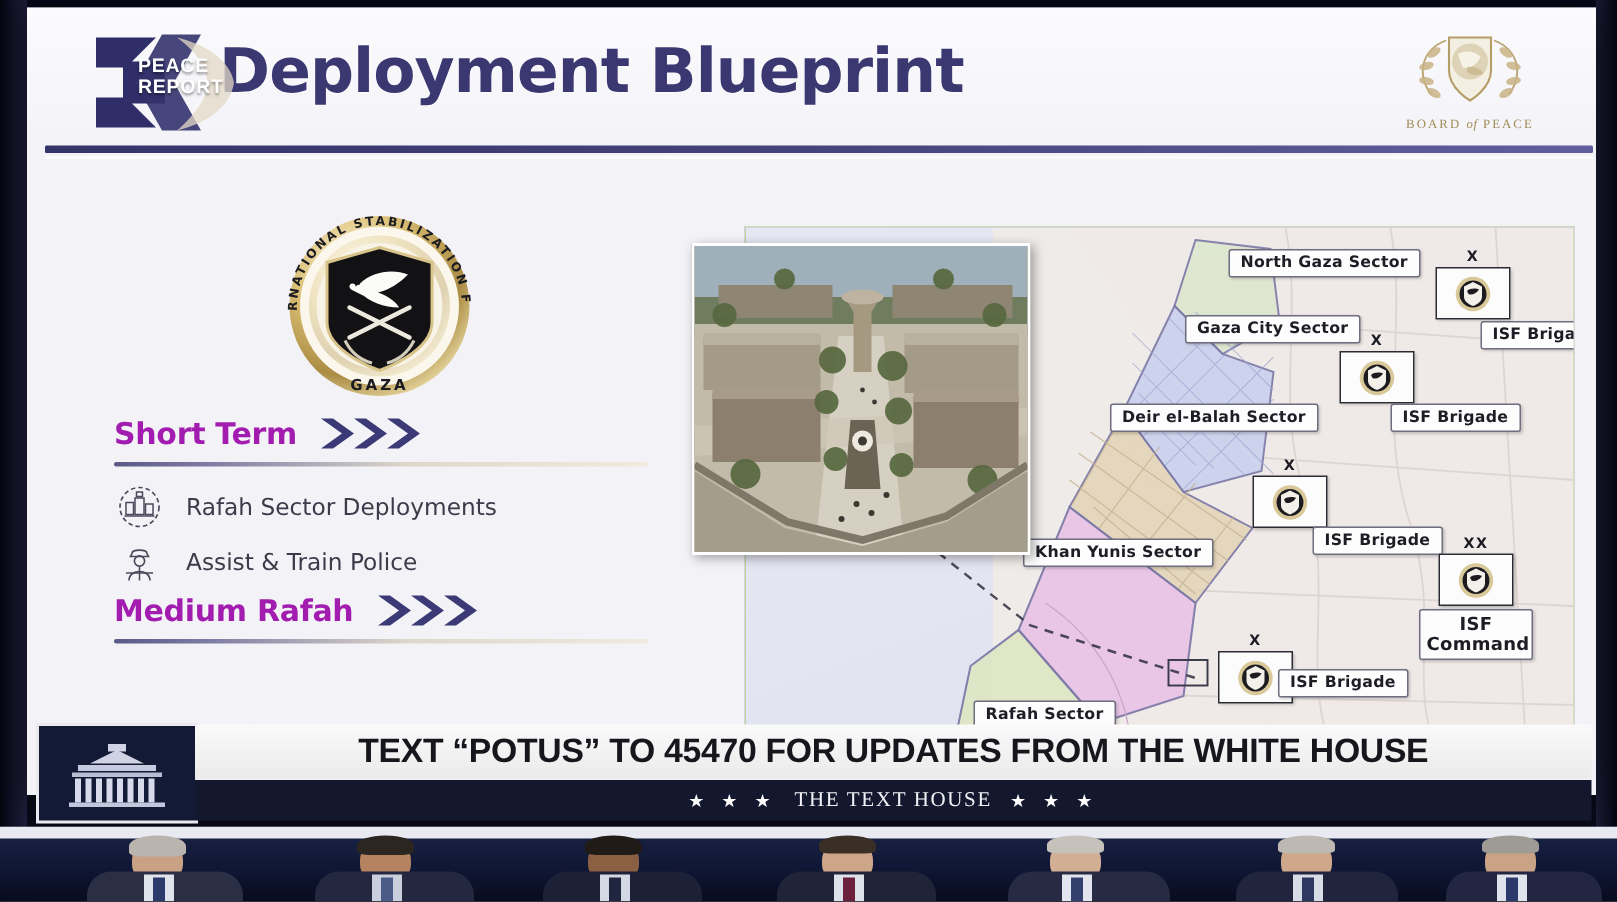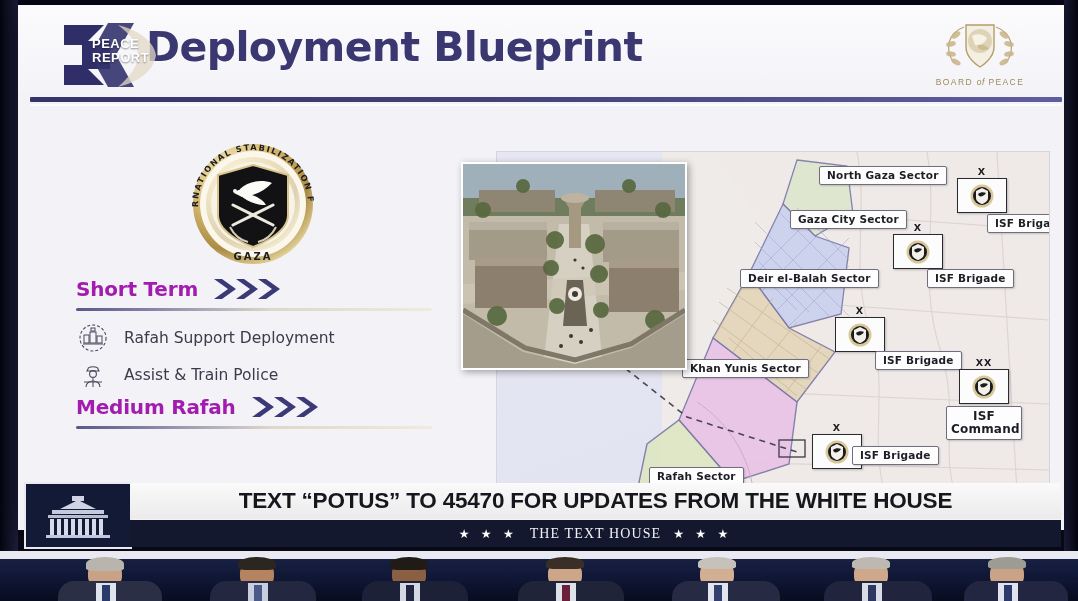--- a/index.html
+++ b/index.html
@@ -36,21 +36,21 @@
   
   .wm{position:absolute;left:36px;top:14px;width:118px;height:72px;}
   .wm .chev{position:absolute;left:4px;top:2px;}
   .wm-text{position:absolute;left:38px;top:18px;width:90px;color:#fff;
     font-size:13px;font-weight:bold;line-height:14px;letter-spacing:.5px;
     text-shadow:0 1px 2px rgba(0,0,0,.45);}
 
   
   .seal-bop{position:absolute;right:28px;top:8px;width:112px;height:78px;
     display:flex;flex-direction:column;align-items:center;justify-content:center;}
-  .bop-label{font-family:Liberation Sans, sans-serif;font-size:8.5px;
+  .bop-label{font-family:Liberation Serif, serif;font-size:8.5px;
     letter-spacing:1.4px;color:#a08b55;margin-top:2px;white-space:nowrap;}
   .bop-label i{font-style:italic;letter-spacing:.4px;}
 
   
   .isf-badge{position:absolute;left:160px;top:126px;width:150px;height:142px;}
 
   .sec{position:absolute;left:58px;width:356px;}
   .sec-row{display:flex;align-items:center;gap:14px;}
   .sec-title{font-size:20px;font-weight:bold;color:#a21caf;
     font-family:"DejaVu Sans",sans-serif;letter-spacing:-.2px;}
@@ -230,21 +230,21 @@
           <span class="b-ico">
             <svg width="30" height="30" viewBox="0 0 30 30">
               <circle cx="15" cy="15" r="13" fill="none" stroke="#4a4a5c" stroke-width="1.1" stroke-dasharray="3 2"></circle>
               <rect x="6" y="12" width="5" height="8" fill="none" stroke="#4a4a5c" stroke-width="1"></rect>
               <rect x="12" y="9" width="6" height="11" fill="none" stroke="#4a4a5c" stroke-width="1"></rect>
               <rect x="19" y="13" width="5" height="7" fill="none" stroke="#4a4a5c" stroke-width="1"></rect>
               <line x1="5" y1="21" x2="25" y2="21" stroke="#4a4a5c" stroke-width="1"></line>
               <rect x="13" y="5" width="4" height="3" fill="none" stroke="#4a4a5c" stroke-width="1"></rect>
             </svg>
           </span>
-          <span class="b-txt">Rafah Support Deployment</span>
+          <span class="b-txt">Rafah Sector Deployments</span>
         </div>
         <div class="bullet">
           <span class="b-ico">
             <svg width="30" height="30" viewBox="0 0 30 30">
               <path d="M10 9 C10 6 20 6 20 9 L21 11 L9 11 Z" fill="none" stroke="#4a4a5c" stroke-width="1.1"></path>
               <circle cx="15" cy="14" r="3.4" fill="none" stroke="#4a4a5c" stroke-width="1.1"></circle>
               <path d="M8 27 C8 19 22 19 22 27" fill="none" stroke="#4a4a5c" stroke-width="1.1"></path>
               <line x1="15" y1="18" x2="15" y2="27" stroke="#4a4a5c" stroke-width="1"></line>
               <line x1="6" y1="22" x2="24" y2="22" stroke="#4a4a5c" stroke-width="1"></line>
             </svg>

